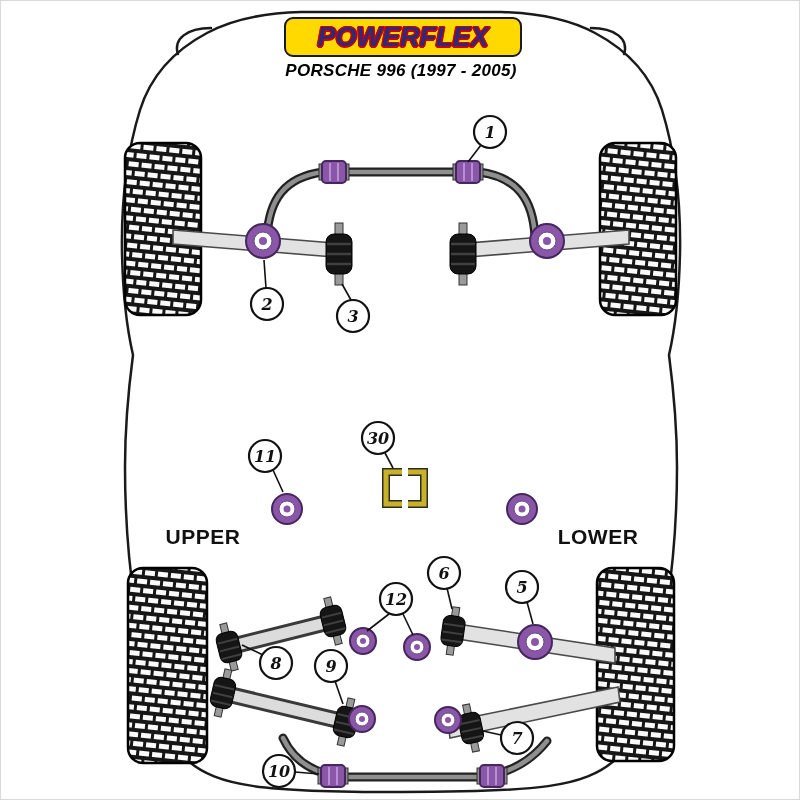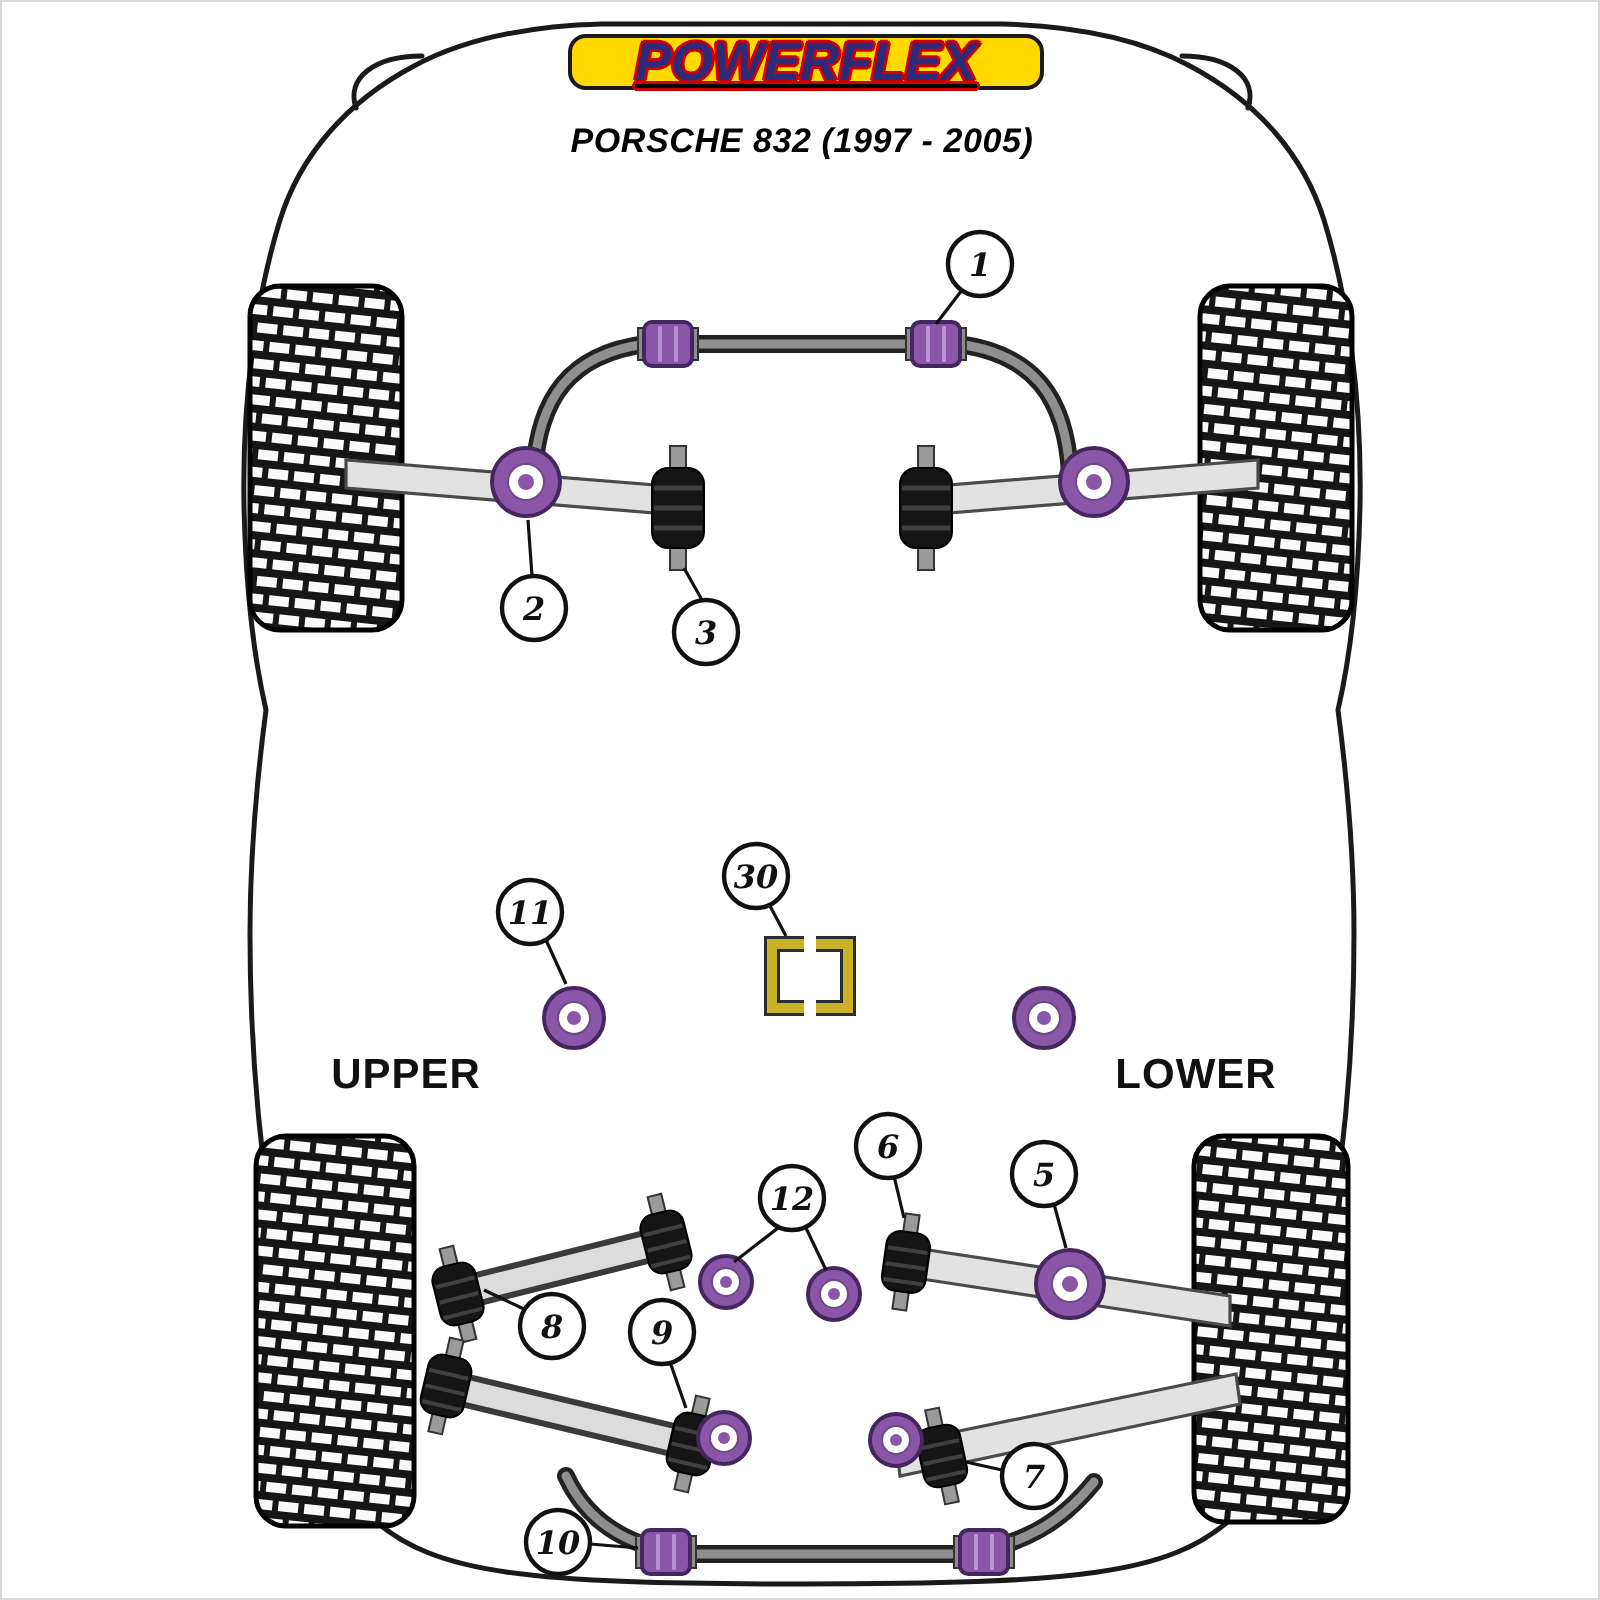--- a/index.html
+++ b/index.html
@@ -1,20 +1,20 @@
 <!DOCTYPE html>
 <html><head>
 <meta charset="utf-8">
 <style>
   html,body{margin:0;padding:0;background:#fff;}
   .page{position:relative;width:800px;height:800px;background:#ffffff;border:1px solid #d9d9d9;box-sizing:border-box;overflow:hidden;}
   .diagram{position:absolute;left:0;top:0;}
 
   
-  .logo{position:absolute;left:283px;top:16px;width:238px;height:28px;background:#ffd900;border:2px solid #1a1a1a;border-radius:9px;display:flex;align-items:center;justify-content:center;box-sizing:border-box;text-decoration:underline;}
+  .logo{position:absolute;left:283px;top:16px;width:238px;height:40px;background:#ffd900;border:2px solid #1a1a1a;border-radius:9px;display:flex;align-items:center;justify-content:center;box-sizing:border-box;}
   .logo-text{font:italic 900 27px "Liberation Sans",sans-serif;color:#2e2a7a;letter-spacing:0;
     text-shadow:1.5px 0 0 #cc0000,-1.5px 0 0 #cc0000,0 1.5px 0 #cc0000,0 -1.5px 0 #cc0000,1px 1px 0 #cc0000,-1px -1px 0 #cc0000,1px -1px 0 #cc0000,-1px 1px 0 #cc0000;}
   .title{position:absolute;top:60px;left:0;width:800px;text-align:center;font:italic 700 17px "Liberation Sans",sans-serif;color:#000;letter-spacing:.3px;}
 
   
   .car-body{fill:#ffffff;stroke:#1a1a1a;stroke-width:2.5;stroke-linejoin:round;}
   .ear{fill:none;stroke:#1a1a1a;stroke-width:2.5;stroke-linecap:round;}
   .tire{fill:url(#tread);stroke:#000;stroke-width:2.5;}
   .arm{fill:#e2e2e2;stroke:#4a4a4a;stroke-width:1.6;}
   .bar-outer{fill:none;stroke:#222;stroke-width:9;stroke-linecap:round;}
@@ -205,15 +205,15 @@
     </g>
     <g transform="translate(278,770)">
       <circle class="co" r="16"></circle>
         <text class="con" y="6">10</text>
     </g>
   </svg>
 
   <div class="logo">
     <span class="logo-text">POWERFLEX</span>
   </div>
-  <div class="title">PORSCHE 832 (1997 - 2005)</div>
+  <div class="title">PORSCHE 996 (1997 - 2005)</div>
 
 </div>
 
 </body></html>

